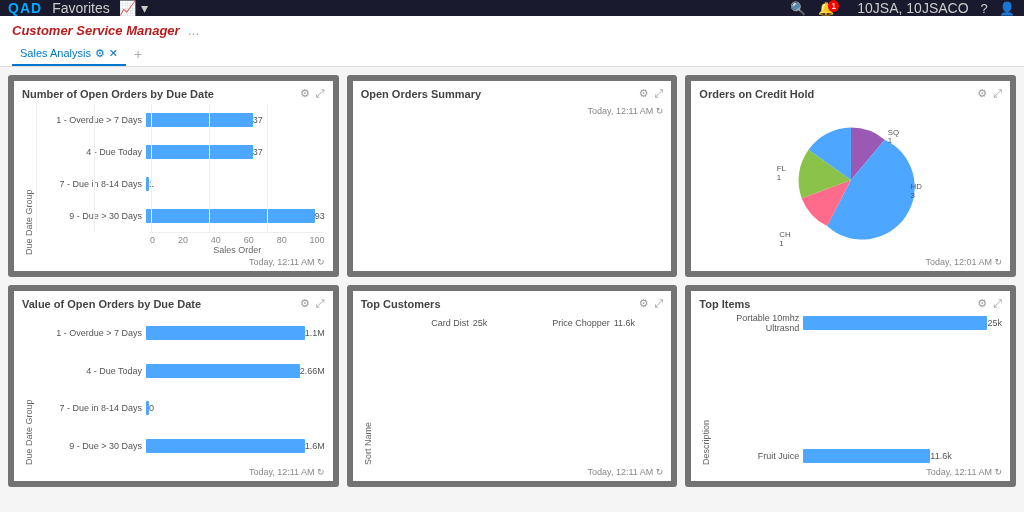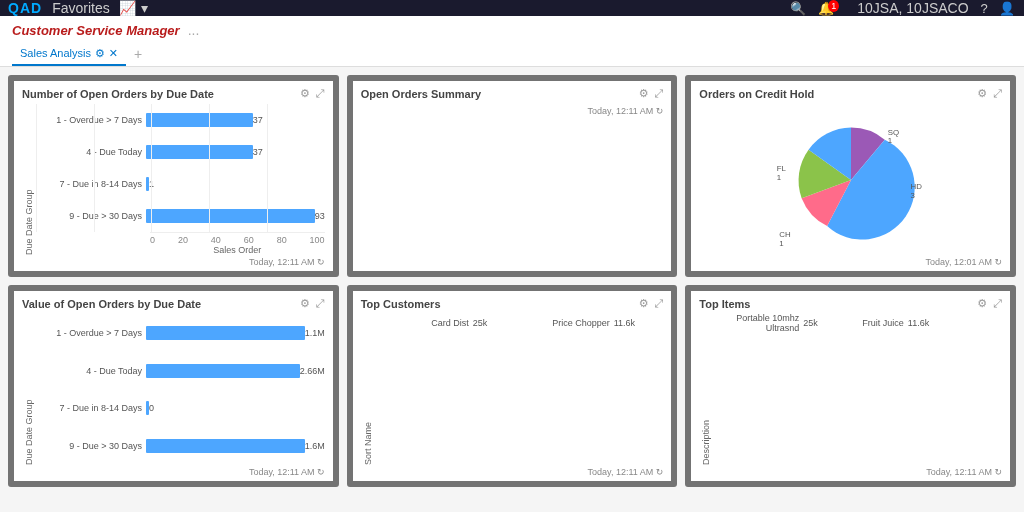--- a/index.html
+++ b/index.html
@@ -300,21 +300,21 @@
     <div class="widget-header">
       <span class="widget-title">Top Items</span>
       <div class="widget-actions">
         <span>⚙</span>
         <span>⤢</span>
       </div>
     </div>
     <div class="widget-content">
       <div class="section-with-yaxis">
         <div class="y-axis-label">Description</div>
-        <div style="flex:1;display:flex;flex-direction:row;justify-content:flex-start;">
+        <div style="flex:1;display:flex;flex-direction:column;justify-content:space-between;">
           <div class="bar-row">
             <div style="width:90px;font-size:9px;color:#555;text-align:right;padding-right:4px;flex-shrink:0;">Portable 10mhz Ultrasnd</div>
             <div class="bar-fill" style="width:95%;"></div>
             <span class="bar-label">25k</span>
           </div>
           <div class="bar-row">
             <div style="width:90px;font-size:9px;color:#555;text-align:right;padding-right:4px;flex-shrink:0;">Fruit Juice</div>
             <div class="bar-fill" style="width:44%;"></div>
             <span class="bar-label">11.6k</span>
           </div>

